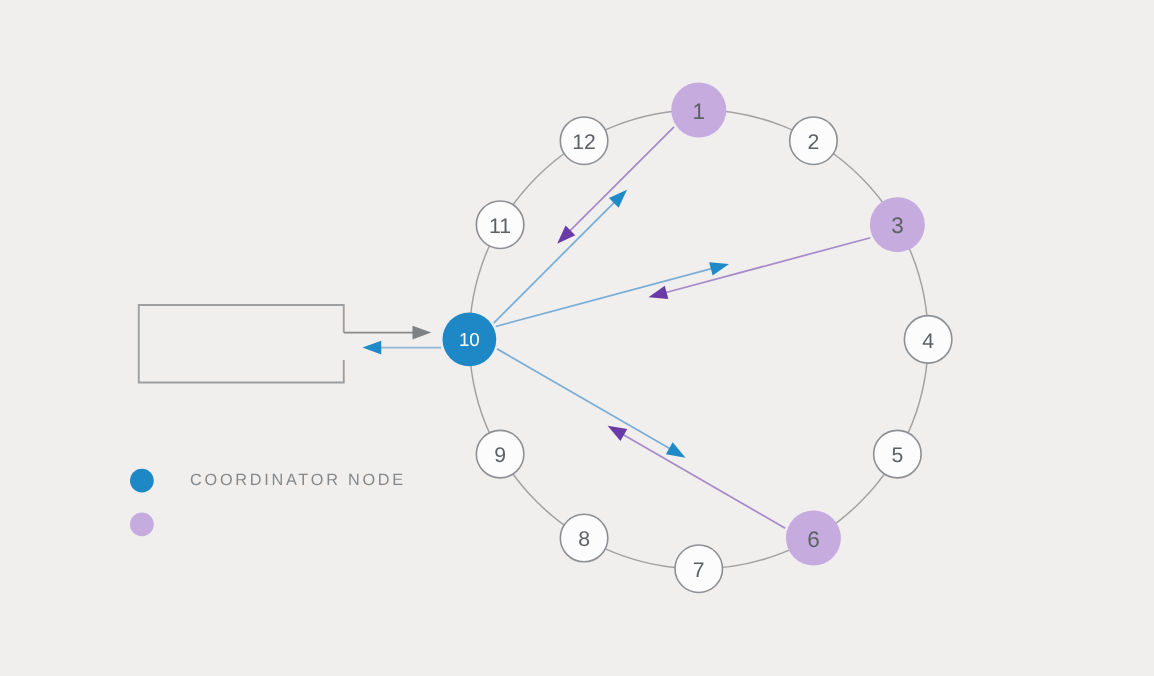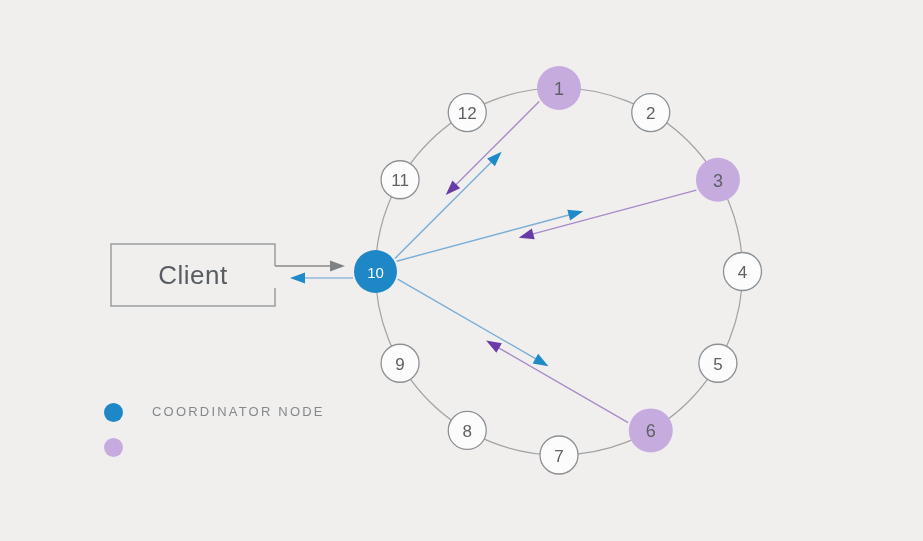--- a/index.html
+++ b/index.html
@@ -9,21 +9,21 @@
     background:#f0efee;
     font-family:"Liberation Sans", sans-serif;
     overflow:hidden;
   }
   #ring-svg{position:absolute;left:0;top:0;}
   .client-label{
     position:absolute;left:111px;top:244px;width:164px;height:62px;
     display:flex;align-items:center;justify-content:center;
     font-size:26px;color:#595d62;letter-spacing:.5px;
   }
-  .legend{position:absolute;left:104px;top:402px;}
+  .legend{position:absolute;left:104px;top:374px;}
   .legend-row{display:flex;align-items:center;height:20px;margin-bottom:15px;}
   .legend-dot{width:19px;height:19px;border-radius:50%;margin-right:29px;flex:0 0 auto;}
   .legend-label{
     font-size:13px;letter-spacing:2.2px;color:#85888b;
     white-space:nowrap;line-height:20px;
   }
 </style>
 </head>
 <body>
 
@@ -66,21 +66,20 @@
       <circle cx="400.0843384055555" cy="363.25" r="19" fill="#fcfcfc" stroke="#8d9094" stroke-width="1.3"></circle>
       <text x="400.0843384055555" y="364.25" text-anchor="middle" dominant-baseline="central" font-family="&quot;Liberation Sans&quot;, sans-serif" font-size="17" fill="#5d6165">9</text>
       <circle cx="375.5" cy="271.5" r="21.5" fill="#1e88c6"></circle>
       <text x="375.5" y="272.5" text-anchor="middle" dominant-baseline="central" font-family="&quot;Liberation Sans&quot;, sans-serif" font-size="15" fill="#ffffff">10</text>
       <circle cx="400.0843384055555" cy="179.75" r="19" fill="#fcfcfc" stroke="#8d9094" stroke-width="1.3"></circle>
       <text x="400.0843384055555" y="180.75" text-anchor="middle" dominant-baseline="central" font-family="&quot;Liberation Sans&quot;, sans-serif" font-size="17" fill="#5d6165">11</text>
       <circle cx="467.2499999999999" cy="112.58433840555557" r="19" fill="#fcfcfc" stroke="#8d9094" stroke-width="1.3"></circle>
       <text x="467.2499999999999" y="113.58433840555557" text-anchor="middle" dominant-baseline="central" font-family="&quot;Liberation Sans&quot;, sans-serif" font-size="17" fill="#5d6165">12</text>
     </svg>
 
-  <div class="client-label">Client</div>
 
   <div class="legend">
     <div class="legend-row">
       <span class="legend-dot" style="background: rgb(30, 136, 198);"></span>
       <span class="legend-label">COORDINATOR NODE</span>
     </div>
     <div class="legend-row">
       <span class="legend-dot" style="background: rgb(198, 171, 223);"></span>
     </div>
   </div>

